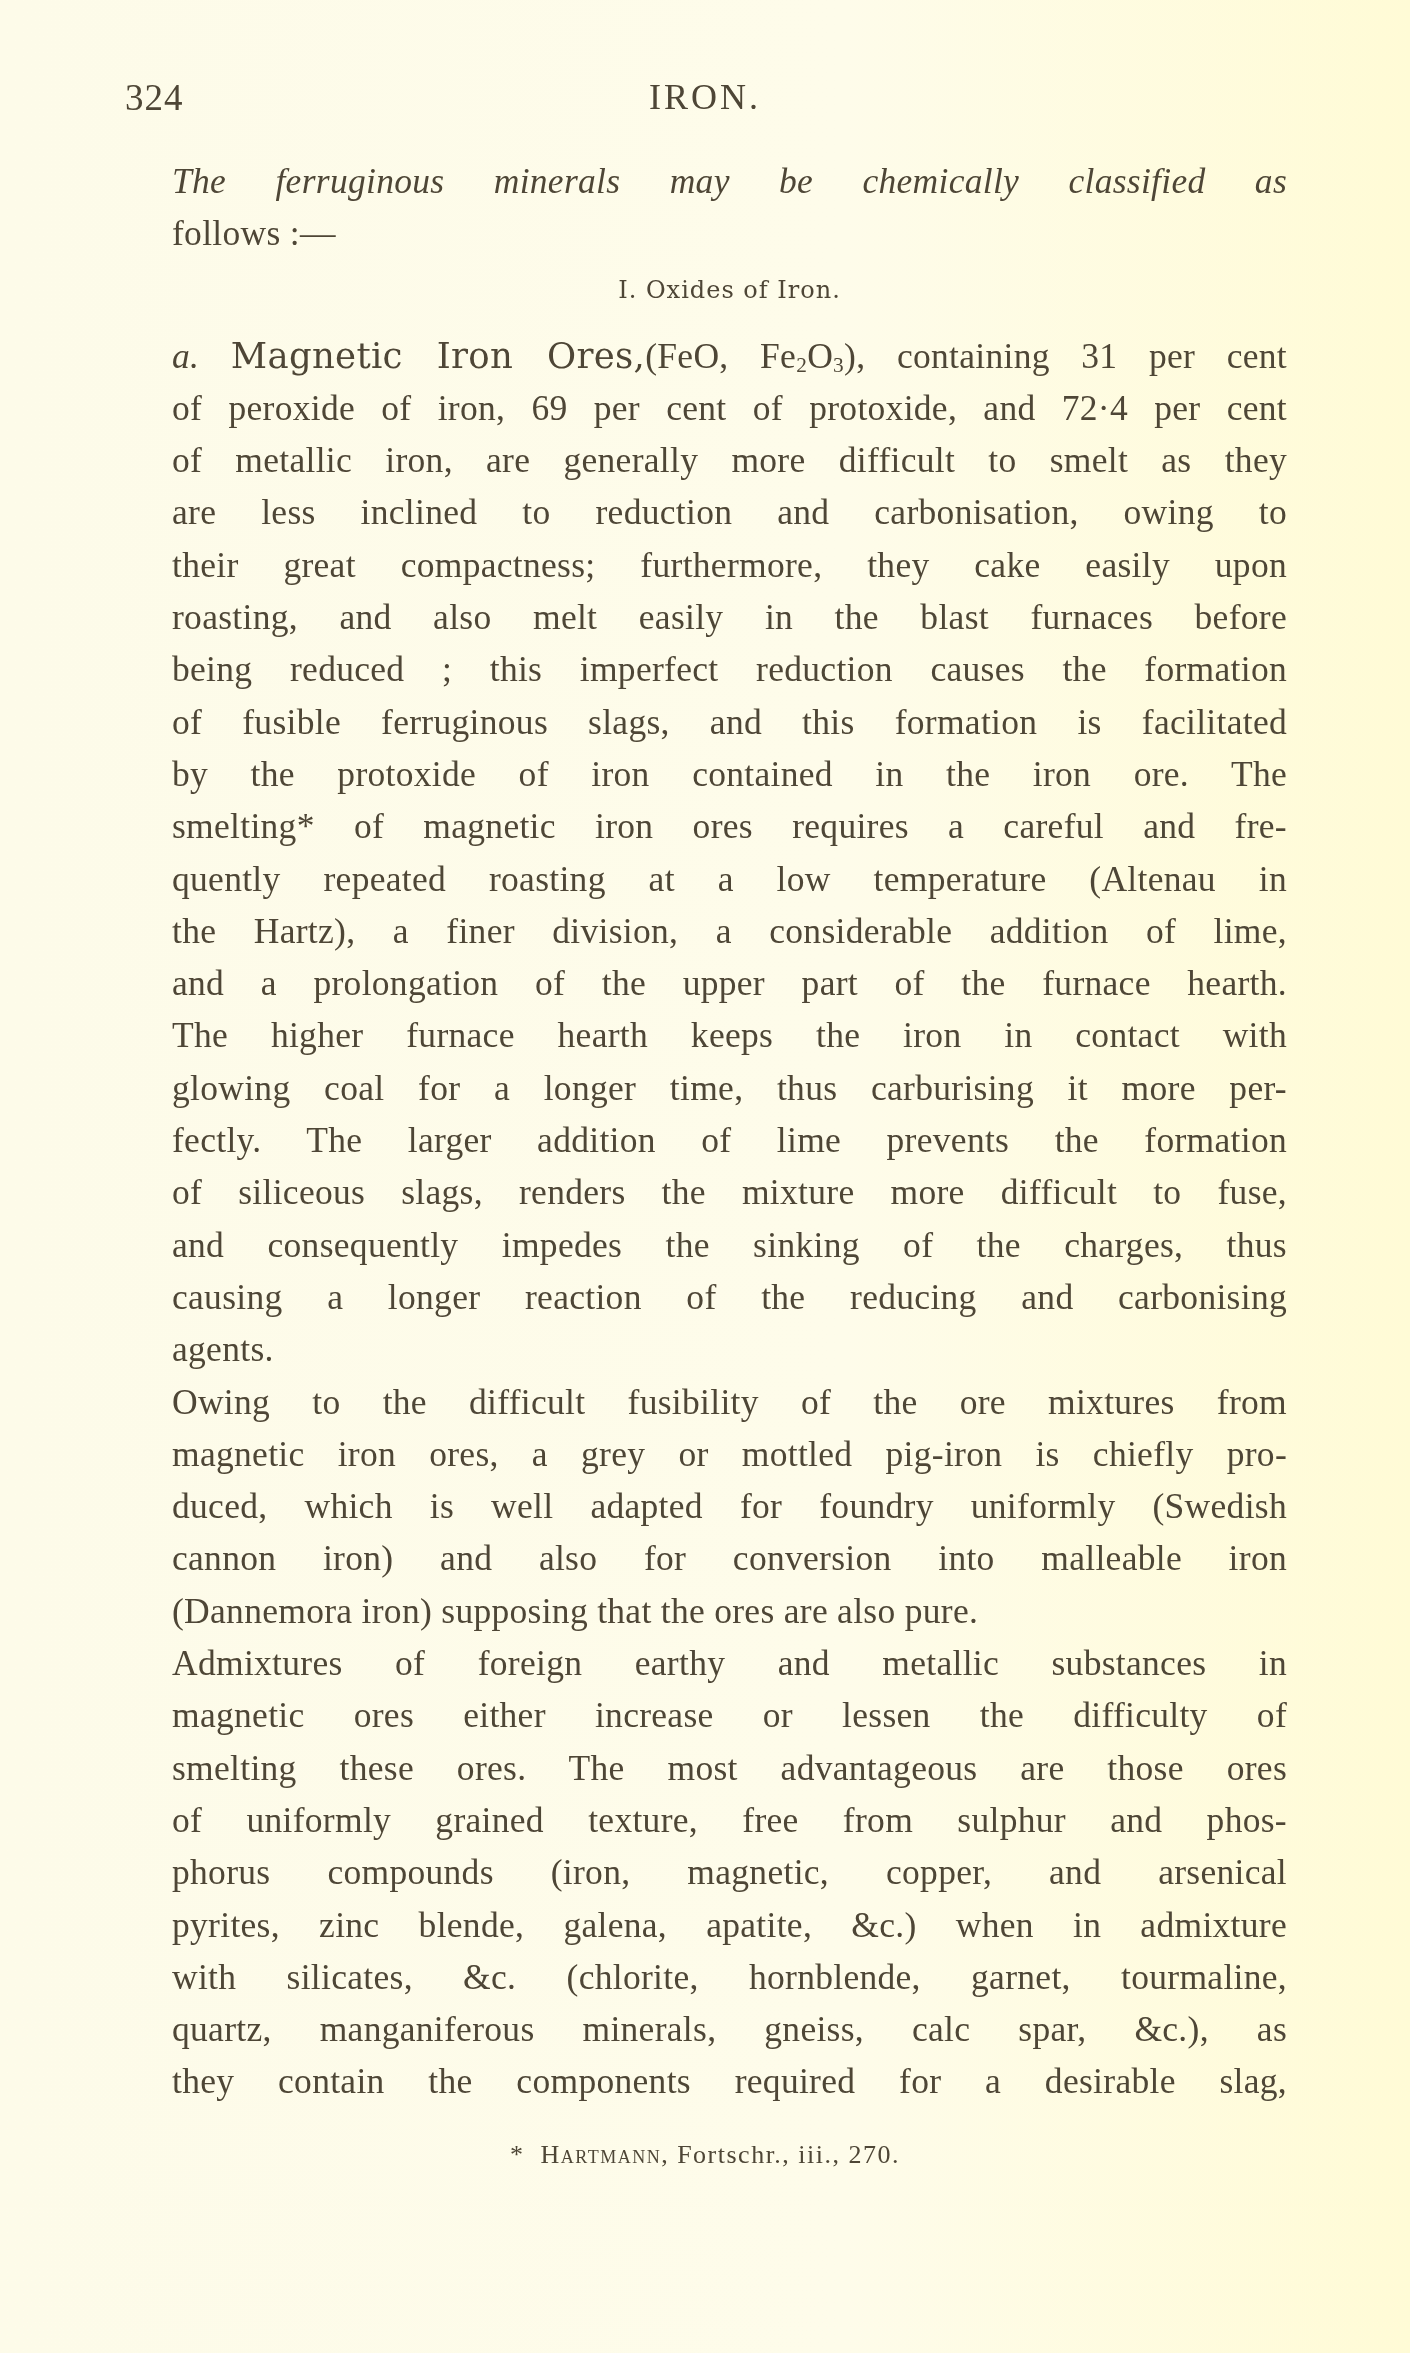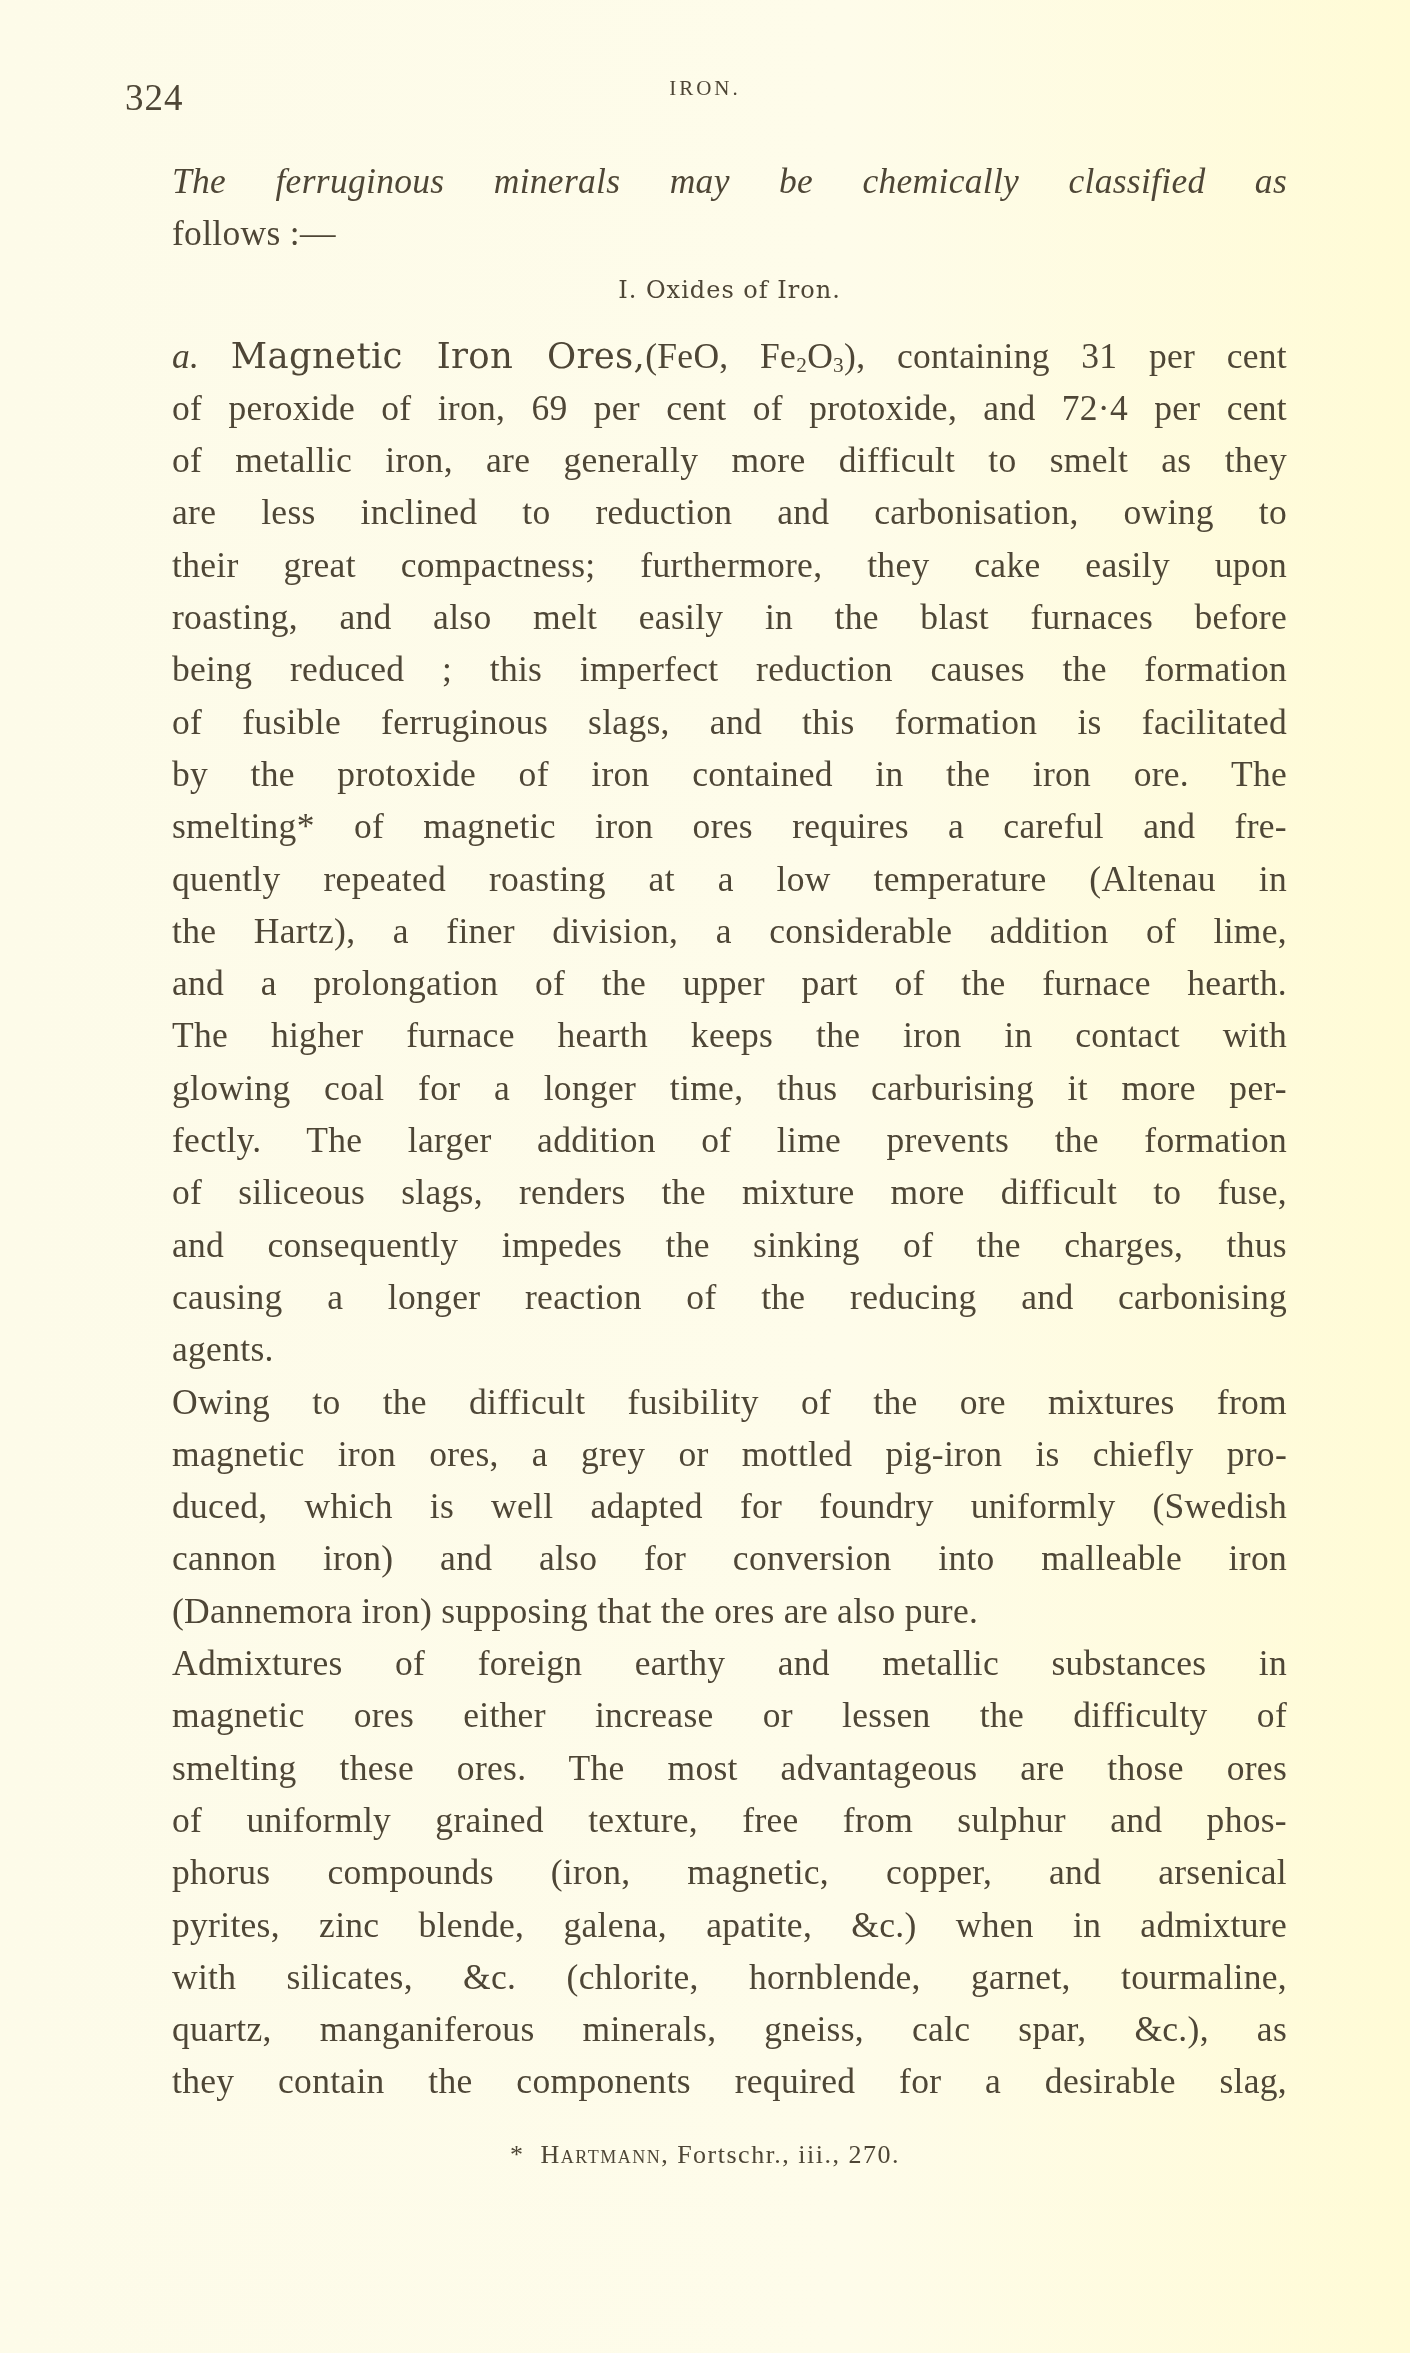--- a/index.html
+++ b/index.html
@@ -6,21 +6,21 @@
   body {
     width: 1410px; height: 2353px; overflow: hidden;
     background: linear-gradient(90deg, #fdfbe9 0%, #fefcea 60%, #fffbd6 100%);
     font-family: "Liberation Serif", "DejaVu Serif", serif;
     color: #4e4636;
     position: relative;
   }
   .page { position: absolute; left: 0; top: 0; width: 1410px; height: 2353px; }
   .running-head { position: absolute; top: 72px; left: 0; width: 1410px; height: 50px; }
   .page-number { position: absolute; left: 125px; top: 4px; font-size: 37px; letter-spacing: 1px; }
-  .running-title { position: absolute; left: 0; width: 1410px; text-align: center; top: 4px; font-size: 21px; letter-spacing: 3px; }
+  .running-title { position: absolute; left: 0; width: 1410px; text-align: center; top: 4px; font-size: 36px; letter-spacing: 3px; }
   .body-text { position: absolute; left: 172px; top: 155px; width: 1115px; }
   .line {
     display: block; height: 52.3px; line-height: 52.3px;
     font-size: 35.5px; white-space: nowrap; text-align: justify; text-align-last: justify;
     letter-spacing: 0.3px;
   }
   .line.last { text-align-last: left; }
   .heading { display: block; height: 70px; line-height: 60px; text-align: center; font-size: 24px; letter-spacing: 1px; font-family: "DejaVu Serif", serif; font-weight: normal; }
   .label-a { font-style: italic; }
   .heading-b { font-family: "DejaVu Serif", serif; }

